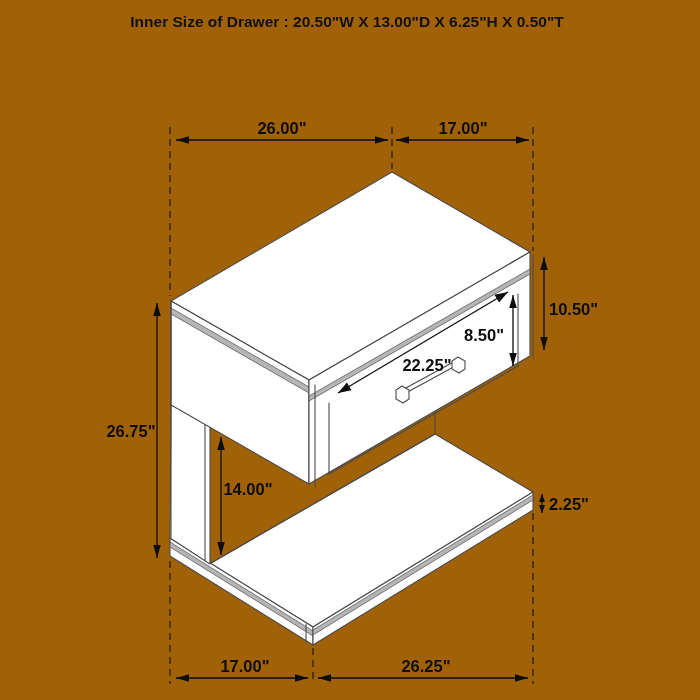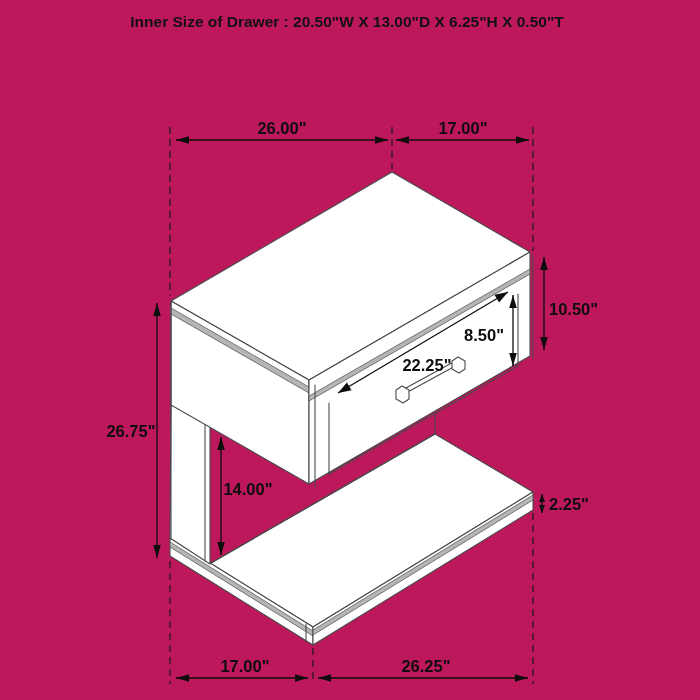--- a/index.html
+++ b/index.html
@@ -5,21 +5,21 @@
   html, body {
     margin: 0;
     padding: 0;
     background: #ffffff;
     font-family: "Liberation Sans", sans-serif;
   }
   .stage {
     position: relative;
     width: 700px;
     height: 700px;
-    background: #be185d;
+    background: #a16207;
     overflow: hidden;
   }
   svg { display: block; }
   .geo {
     fill: none;
     stroke: #4a4a4a;
     stroke-width: 1.1;
     stroke-linejoin: round;
     stroke-linecap: round;
   }

